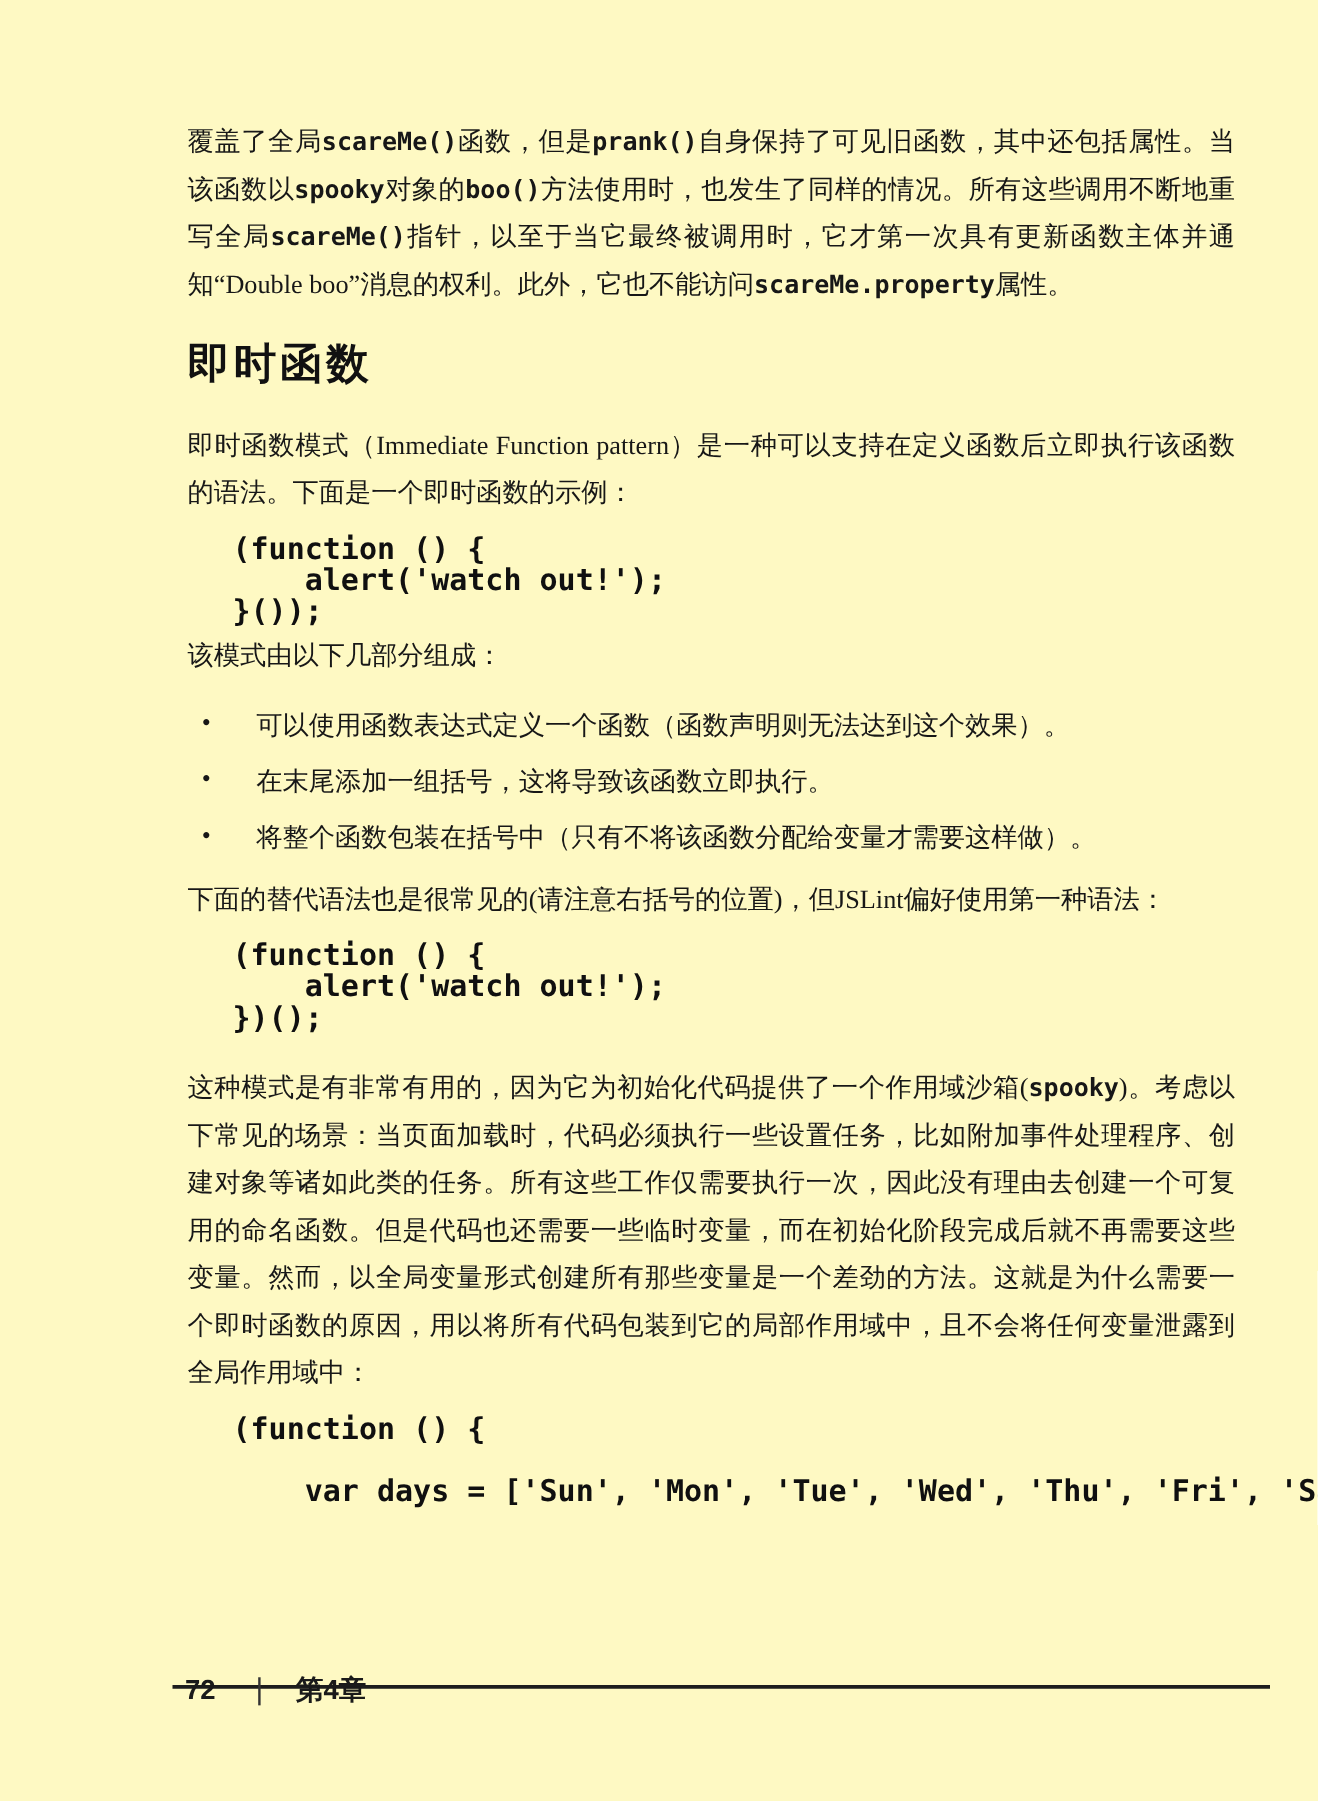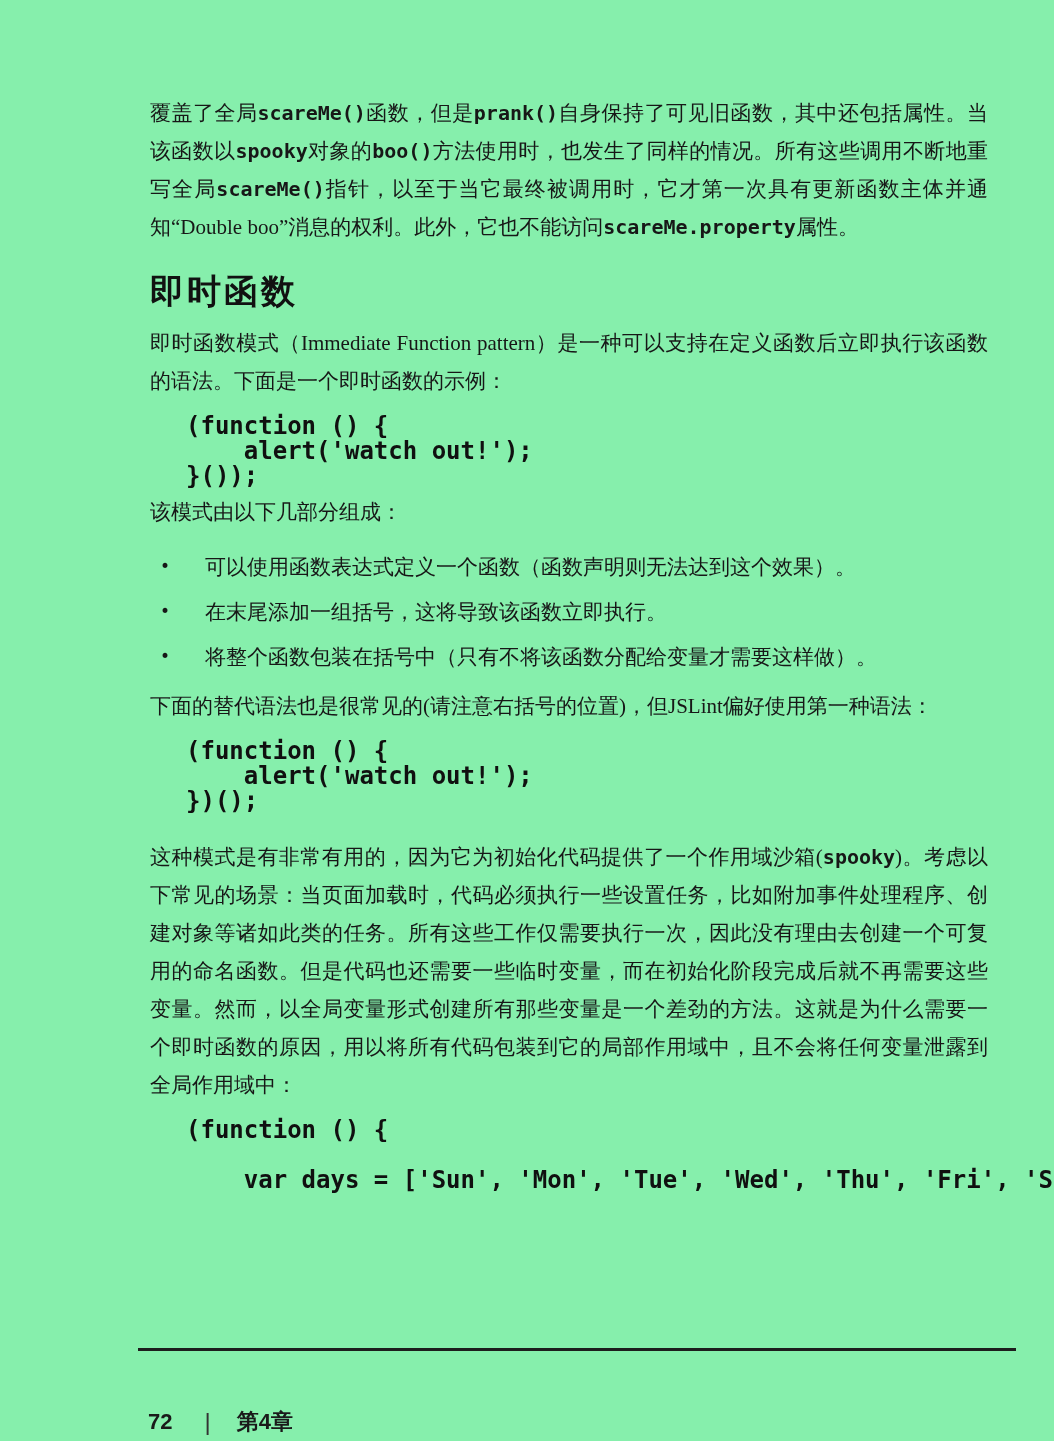--- a/index.html
+++ b/index.html
@@ -1,20 +1,20 @@
 <!DOCTYPE html>
 <html><head>
 <meta charset="utf-8">
 <style>
   html, body { margin: 0; padding: 0; background: #ffffff; }
   .page {
     position: relative;
     width: 1054px;
     height: 1441px;
-    background: #86efac;
+    background: #fef9c3;
     overflow: hidden;
     font-family: "Liberation Serif", serif;
     color: #171717;
   }
   .content {
     width: 838px;
     margin-left: 150px;
   }
   .body {
     font-size: 21px;
@@ -40,21 +40,21 @@
   pre.code {
     font-family: "DejaVu Sans Mono", monospace;
     font-weight: bold;
     font-size: 24px;
     line-height: 25px;
     margin: 14px 0 0 36px;
     color: #101010;
     white-space: pre;
   }
   .p-intro { margin-top: 94px; }
-  .p-pattern-intro { margin-top: 10px; }
+  .p-pattern-intro { margin-top: 23px; }
   .p-pattern-desc { margin-top: 22px; }
   .p-parts-lead { margin-top: 6px; font-family: Liberation Mono, monospace; }
   .p-alt { margin-top: 11px; }
   .p-sandbox { margin-top: 24px; }
   .code-3 { margin-top: 10px; line-height: 40px; }
   ul.bullets {
     list-style: none;
     margin: 15px 0 0;
     padding: 0;
   }
@@ -77,21 +77,21 @@
     position: absolute;
     left: 138px;
     top: 1348px;
     width: 878px;
     height: 0;
     border-top: 3px solid #1d1d1d;
   }
   .footer {
     position: absolute;
     left: 148px;
-    top: 1407px;
+    top: 1337px;
     display: flex;
     align-items: center;
     font-family: "Liberation Sans", "DejaVu Sans", sans-serif;
     font-size: 22px;
     color: #1a1a1a;
   }
   .footer .pg { margin-right: 32px; font-weight: 600; }
   .footer .sep { margin-right: 26px; font-weight: 300; font-size: 24px; color: #333; }
   .footer .ch { font-weight: bold; }
 </style>

